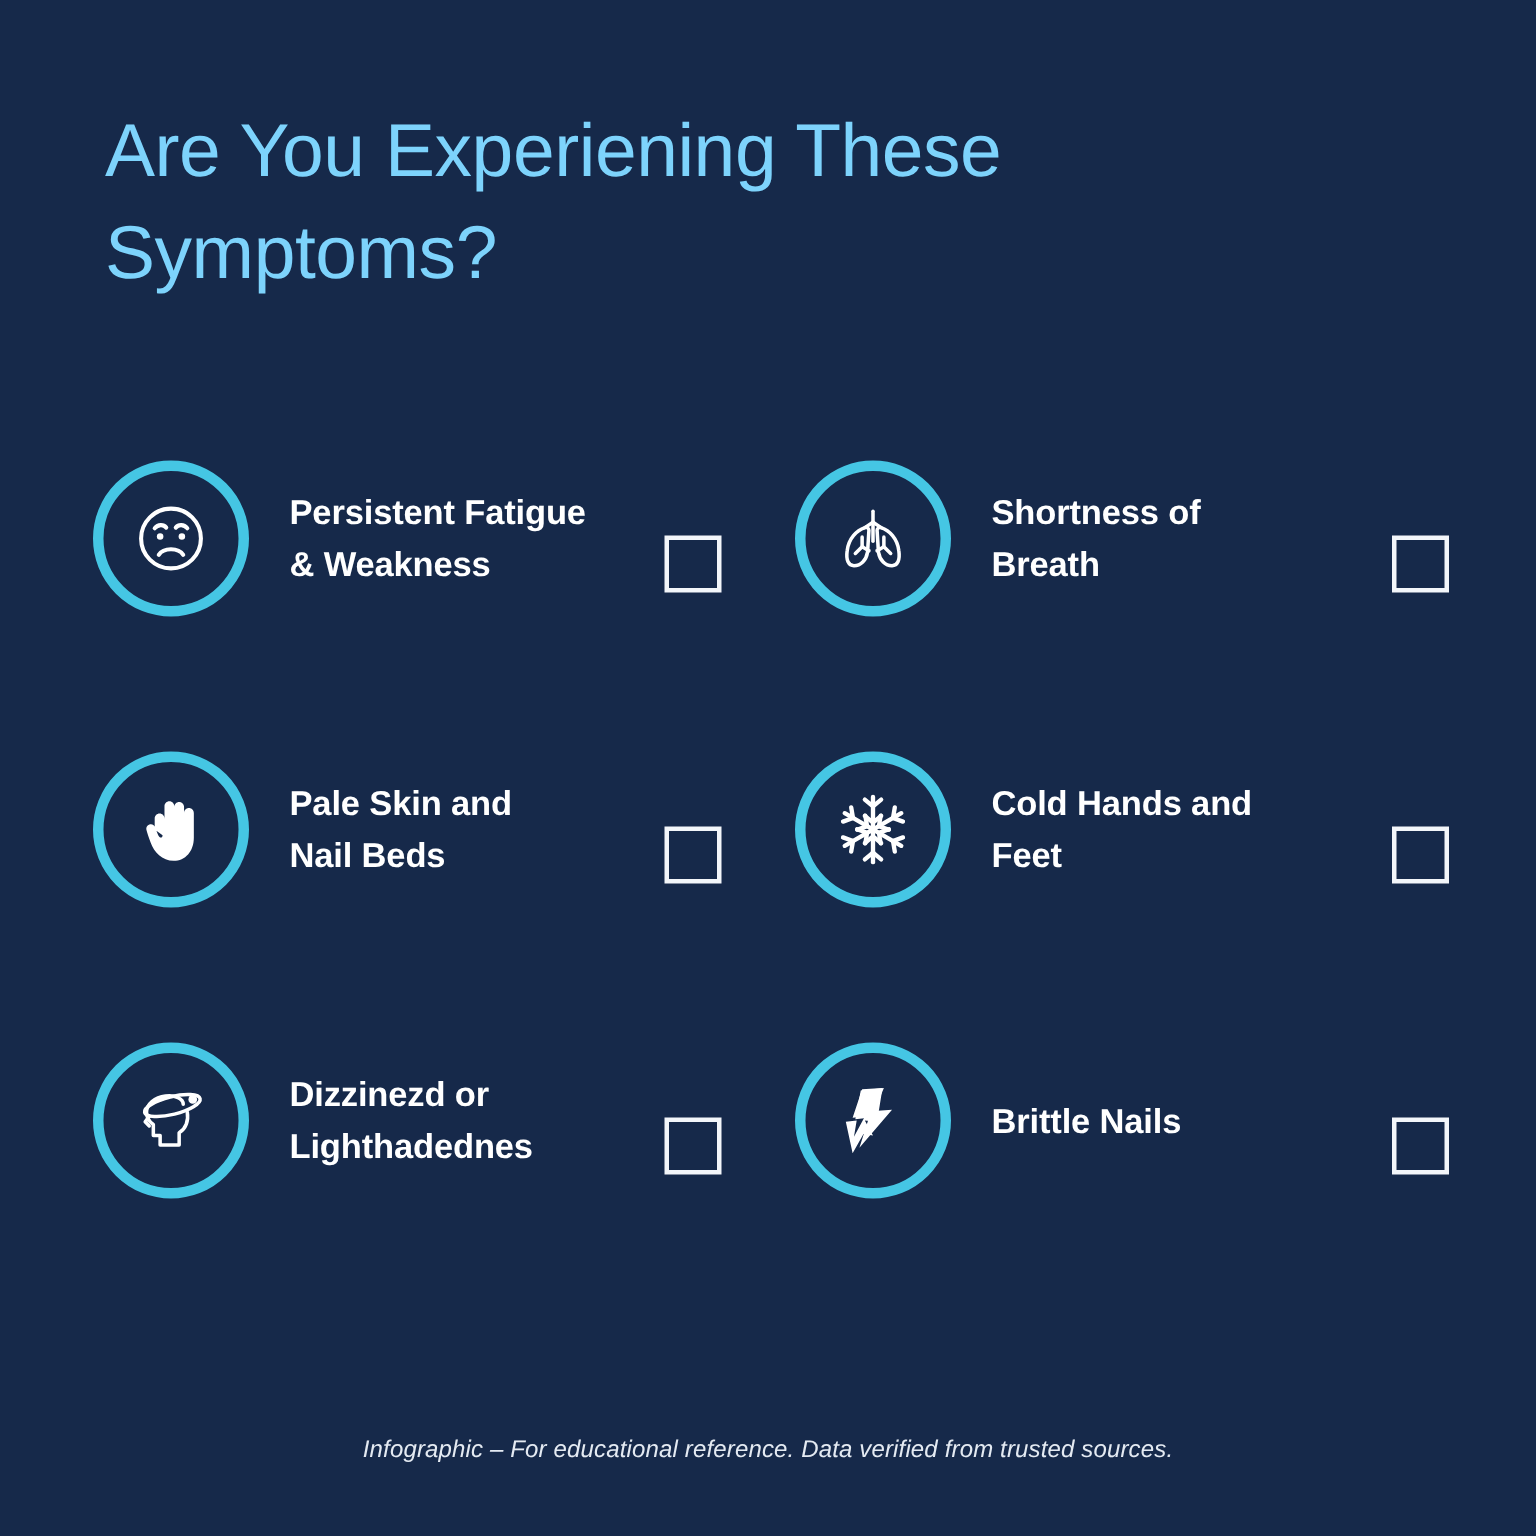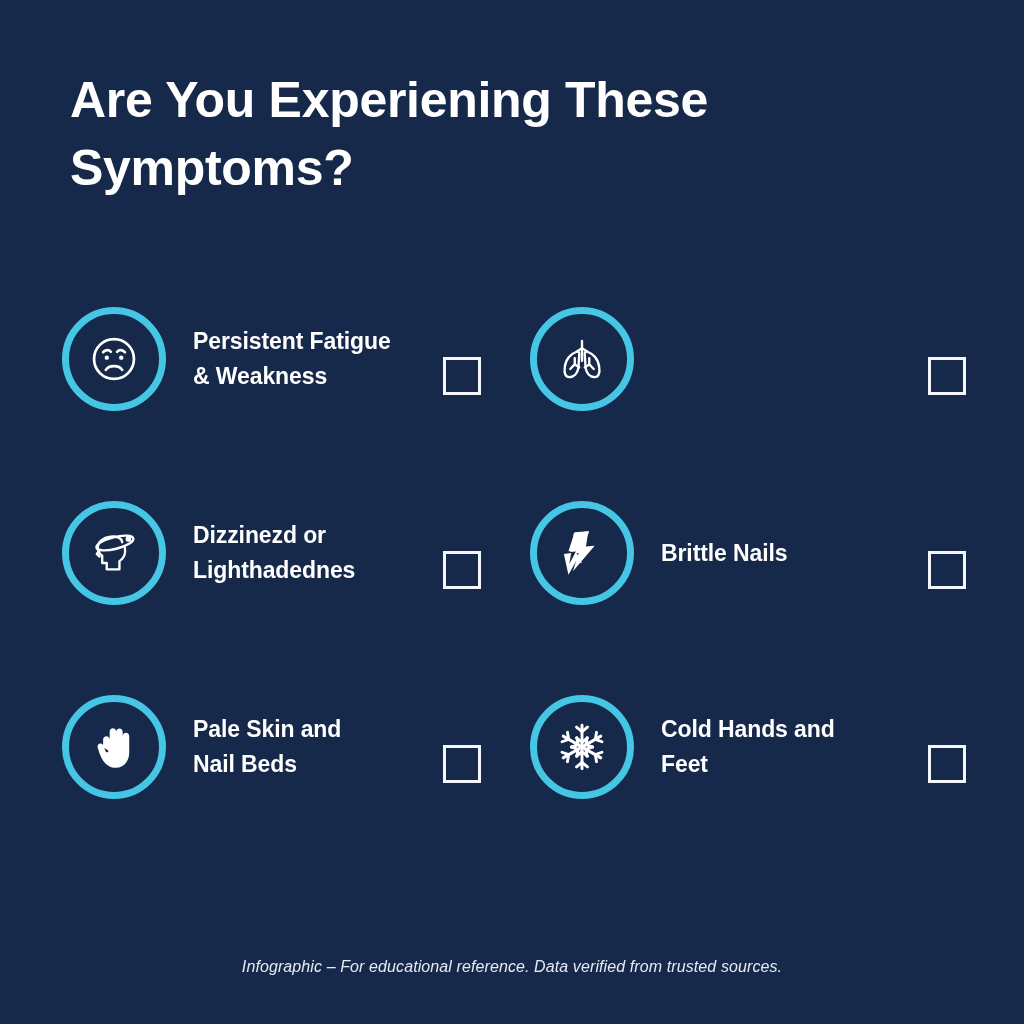--- a/index.html
+++ b/index.html
@@ -21,23 +21,23 @@
     inset: 0;
     background: #16294a;
   }
 
   
   .title {
     position: absolute;
     left: 70px;
     top: 66px;
     width: 830px;
-    color: #ffffff;
+    color: #7dd3fc;
     font-size: 50px;
-    font-weight: bold;
+    font-weight: normal;
     line-height: 1.36;
     letter-spacing: -0.3px;
   }
 
   
   .grid {
     position: absolute;
     left: 0;
     top: 297px;
     width: 1024px;
@@ -152,50 +152,24 @@
             <path d="M32 20 L26 24"></path>
             <path d="M32 20 L38 24"></path>
             <path d="M26 24 C20 26 14 32 13 41 C12 48 14 52 18 52 C23 52 27 48 28 42 L29 26 C29 24.5 27.5 23.4 26 24 Z"></path>
             <path d="M38 24 C44 26 50 32 51 41 C52 48 50 52 46 52 C41 52 37 48 36 42 L35 26 C35 24.5 36.5 23.4 38 24 Z"></path>
             <path d="M24 31 L24 38 L19 43"></path>
             <path d="M24 38 L29 41"></path>
             <path d="M40 31 L40 38 L45 43"></path>
             <path d="M40 38 L35 41"></path>
           </svg>
         </div>
+        <div class="label">Shortness of
+Breath</div>
       </div>
       <div class="checkbox cb-right cb-r1"></div>
-    </div>
-
-    <div class="row">
-
-      <div class="cell cell-left">
-        <div class="icon-ring">
-          <svg viewBox="0 0 64 64" fill="none" stroke="#ffffff" stroke-width="2.6" stroke-linecap="round" stroke-linejoin="round">
-            <path d="M41 20 C41 16 35 13 28 14 C20 15 14 20 14 26 C14 30 16 33 19 35 L19 43 L24 43 L24 50 L38 50 L38 41 C43 38 45 32 44 26"></path>
-            <path d="M16 29 L13 33 L16 36"></path>
-            <ellipse cx="33" cy="21" rx="21" ry="6.5" transform="rotate(-14 33 21)"></ellipse>
-            <circle cx="48" cy="16.5" r="3.2" fill="#ffffff" stroke="none"></circle>
-          </svg>
-        </div>
-        <div class="label">Dizzinezd or
-Lighthadednes</div>
-      </div>
-      <div class="checkbox cb-left cb-r2"></div>
-
-      <div class="cell cell-right">
-        <div class="icon-ring">
-          <svg viewBox="0 0 64 64">
-            <path d="M39 8 L24 9 L17 30 L26 29 L18 44 L20 32 L12 33 L17 56 L25 42 L32 43 L26 32 L35 33 Z" fill="#ffffff"></path>
-            <path d="M40 8 L23 10 L19 31 L29 30 L22 52 L46 24 L33 25 Z" fill="#ffffff"></path>
-          </svg>
-        </div>
-        <div class="label">Brittle Nails</div>
-      </div>
-      <div class="checkbox cb-right cb-r2"></div>
     </div>
 
     <div class="row">
 
       <div class="cell cell-left">
         <div class="icon-ring">
           <svg viewBox="0 0 64 64">
             <path d="M20 32 L20 24 C20 21.8 21.6 20.2 23.6 20.2 C25.6 20.2 27.2 21.8 27.2 24 L27.2 15
                      C27.2 12.8 28.8 11.2 30.8 11.2 C32.8 11.2 34.4 12.8 34.4 15 L34.4 15.5
                      C34.4 13.3 36 11.7 38 11.7 C40 11.7 41.6 13.3 41.6 15.5 L41.6 20
@@ -247,17 +221,45 @@
                 <path d="M32 37 L38 42"></path>
             </g>
           </svg>
         </div>
         <div class="label">Cold Hands and
 Feet</div>
       </div>
       <div class="checkbox cb-right cb-r3"></div>
     </div>
 
+    <div class="row">
+
+      <div class="cell cell-left">
+        <div class="icon-ring">
+          <svg viewBox="0 0 64 64" fill="none" stroke="#ffffff" stroke-width="2.6" stroke-linecap="round" stroke-linejoin="round">
+            <path d="M41 20 C41 16 35 13 28 14 C20 15 14 20 14 26 C14 30 16 33 19 35 L19 43 L24 43 L24 50 L38 50 L38 41 C43 38 45 32 44 26"></path>
+            <path d="M16 29 L13 33 L16 36"></path>
+            <ellipse cx="33" cy="21" rx="21" ry="6.5" transform="rotate(-14 33 21)"></ellipse>
+            <circle cx="48" cy="16.5" r="3.2" fill="#ffffff" stroke="none"></circle>
+          </svg>
+        </div>
+        <div class="label">Dizzinezd or
+Lighthadednes</div>
+      </div>
+      <div class="checkbox cb-left cb-r2"></div>
+
+      <div class="cell cell-right">
+        <div class="icon-ring">
+          <svg viewBox="0 0 64 64">
+            <path d="M39 8 L24 9 L17 30 L26 29 L18 44 L20 32 L12 33 L17 56 L25 42 L32 43 L26 32 L35 33 Z" fill="#ffffff"></path>
+            <path d="M40 8 L23 10 L19 31 L29 30 L22 52 L46 24 L33 25 Z" fill="#ffffff"></path>
+          </svg>
+        </div>
+        <div class="label">Brittle Nails</div>
+      </div>
+      <div class="checkbox cb-right cb-r2"></div>
+    </div>
+
   </div>
 
   <div class="footer">Infographic – For educational reference. Data verified from trusted sources.</div>
 
 </div>
 
 </body></html>

